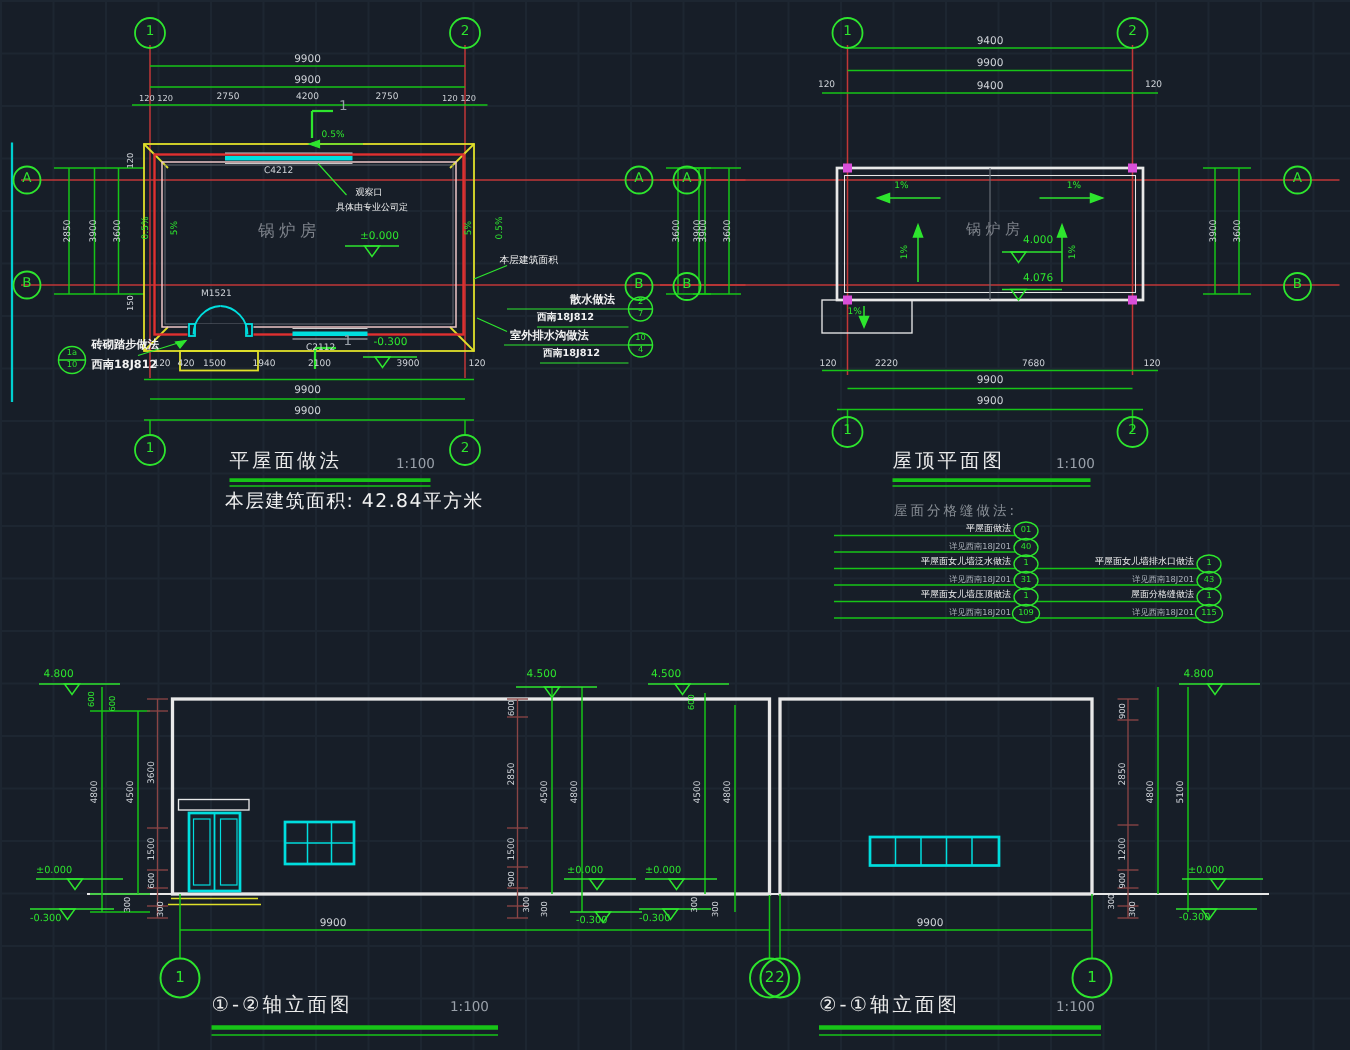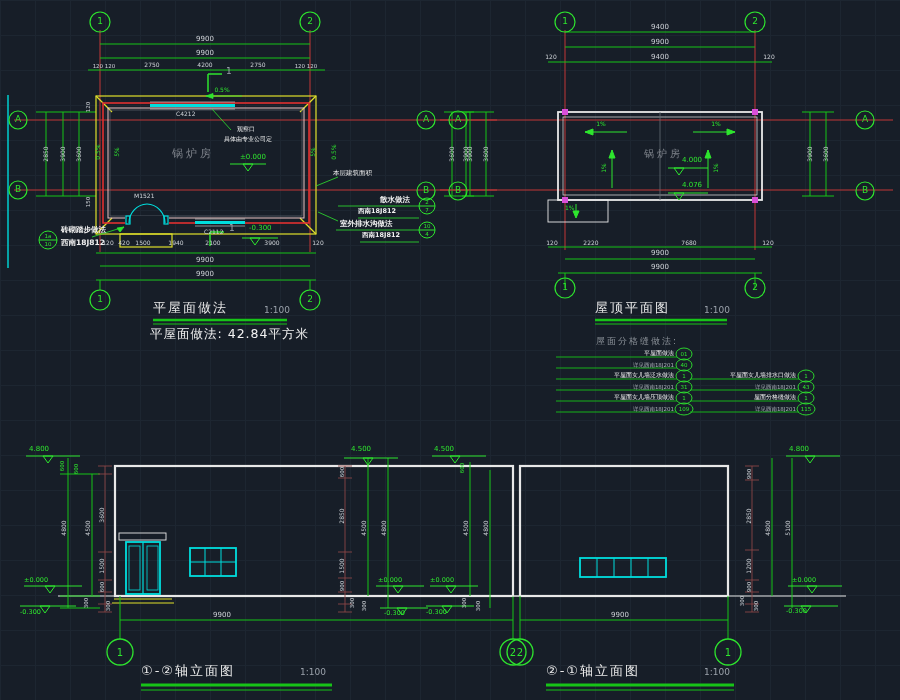--- a/index.html
+++ b/index.html
@@ -422,21 +422,21 @@
 <span class="t c s6" style="left:124px;top:240px">420</span>
 <span class="t c s6" style="left:143px;top:240px">1500</span>
 <span class="t c s6" style="left:176px;top:240px">1940</span>
 <span class="t c s6" style="left:213px;top:240px">2100</span>
 <span class="t c s6" style="left:272px;top:240px">3900</span>
 <span class="t c s6" style="left:318px;top:240px">120</span>
 <span class="t c" style="left:205px;top:257px">9900</span>
 <span class="t c" style="left:205px;top:271px">9900</span>
 <span class="t title" style="left:153px;top:301px">平屋面做法</span>
 <span class="t s9" style="left:264px;top:306px">1:100</span>
-<span class="t w" style="left:150px;top:327px;font-size:12.5px;letter-spacing:1px">平屋面做法: 42.84平方米</span>
+<span class="t w" style="left:150px;top:327px;font-size:12.5px;letter-spacing:1px">本层建筑面积: 42.84平方米</span>
 
 <span class="t bub" style="left:565px;top:22px">1</span>
 <span class="t bub" style="left:755px;top:22px">2</span>
 <span class="t bub" style="left:458px;top:120px">A</span>
 <span class="t bub" style="left:458px;top:191px">B</span>
 <span class="t bub" style="left:865px;top:120px">A</span>
 <span class="t bub" style="left:865px;top:191px">B</span>
 <span class="t bub" style="left:565px;top:288px">1</span>
 <span class="t bub" style="left:755px;top:288px">2</span>
 <span class="t c" style="left:660px;top:24px">9400</span>

